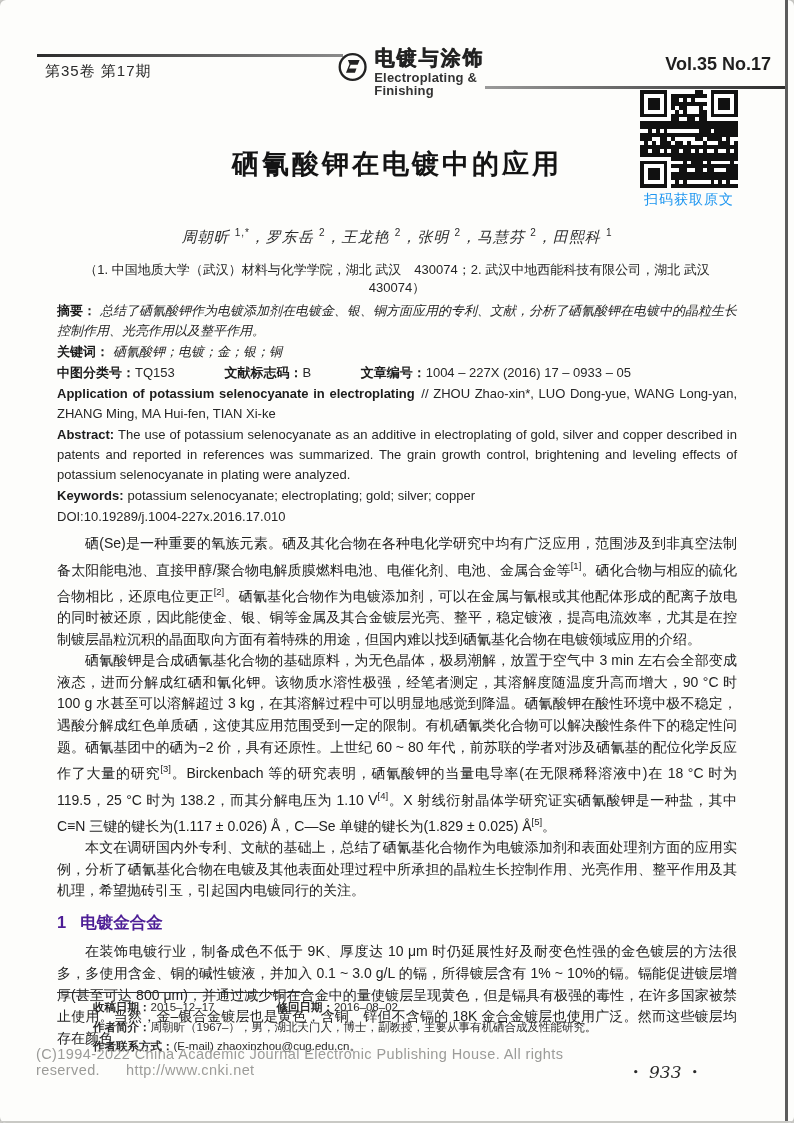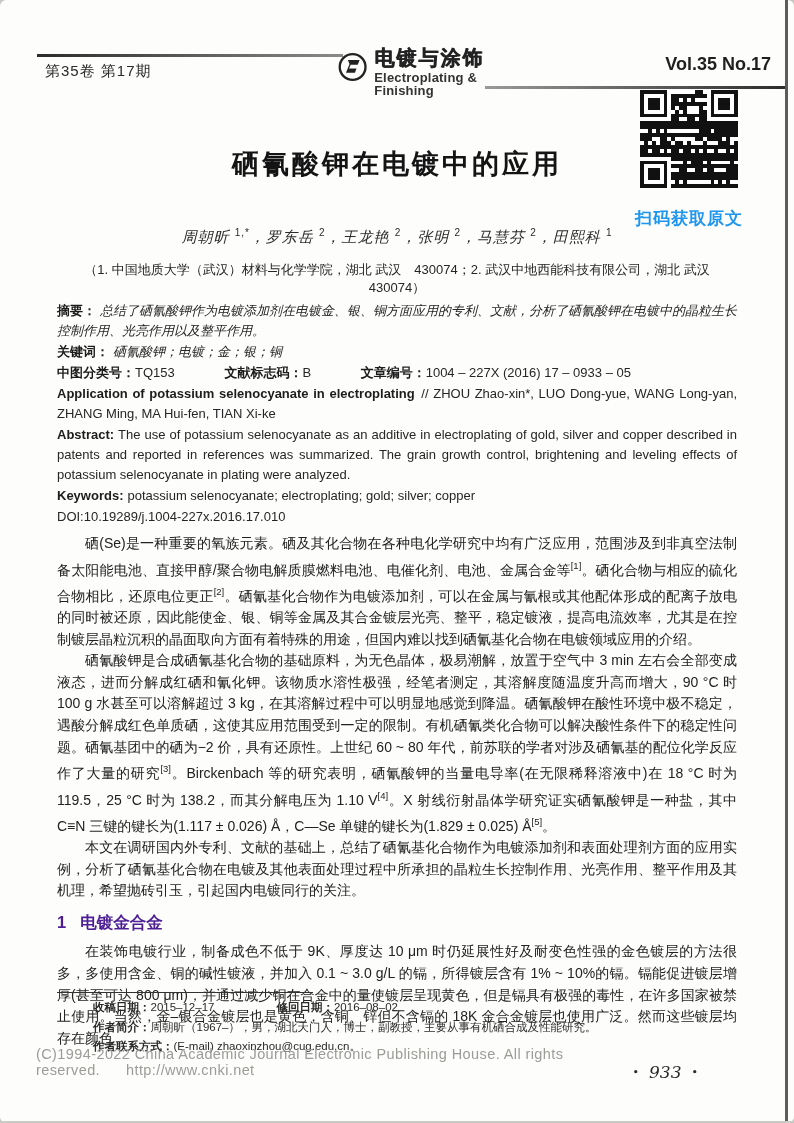--- a/index.html
+++ b/index.html
@@ -20,21 +20,21 @@
   .logo-cn{font-size:20px;font-weight:bold;letter-spacing:2px;color:#222;
            text-shadow:0.7px 0 #222;transform:scaleY(1.05);}
   .logo-en{font-size:13px;font-weight:bold;color:#333;margin-top:3px;letter-spacing:0.2px;}
   .vol-en{position:absolute;right:14px;top:8px;font-weight:bold;font-size:18px;color:#1f1f1f;}
   .rule-right{position:absolute;right:0;top:40px;width:300px;height:3px;
               background:linear-gradient(to left,#2c2c2c,#9a9a9a);}
 
   
   .qr-block{position:absolute;right:46px;top:90px;width:118px;text-align:center;}
   .qr-code{width:98px;height:98px;display:block;margin:0 auto;}
-  .qr-caption{margin-top:19px;font-size:17px;font-weight:bold;letter-spacing:1px;}
+  .qr-caption{margin-top:3px;font-size:14px;font-weight:normal;letter-spacing:1px;}
 
   
   .content{position:absolute;left:57px;top:146px;width:680px;}
   .title{text-align:center;font-size:27px;font-weight:bold;letter-spacing:3px;color:#141414;margin:0 0 0 0;}
   .authors{text-align:center;margin-top:45px;font-size:15px;font-style:italic;color:#2a2a2a;letter-spacing:1px;}
   .authors sup{font-size:10px;font-style:normal;}
   .affiliation{text-align:center;margin-top:14px;font-size:13px;color:#262626;}
 
   
   .meta{margin-top:4px;font-size:13px;line-height:20px;color:#262626;text-align:justify;}

